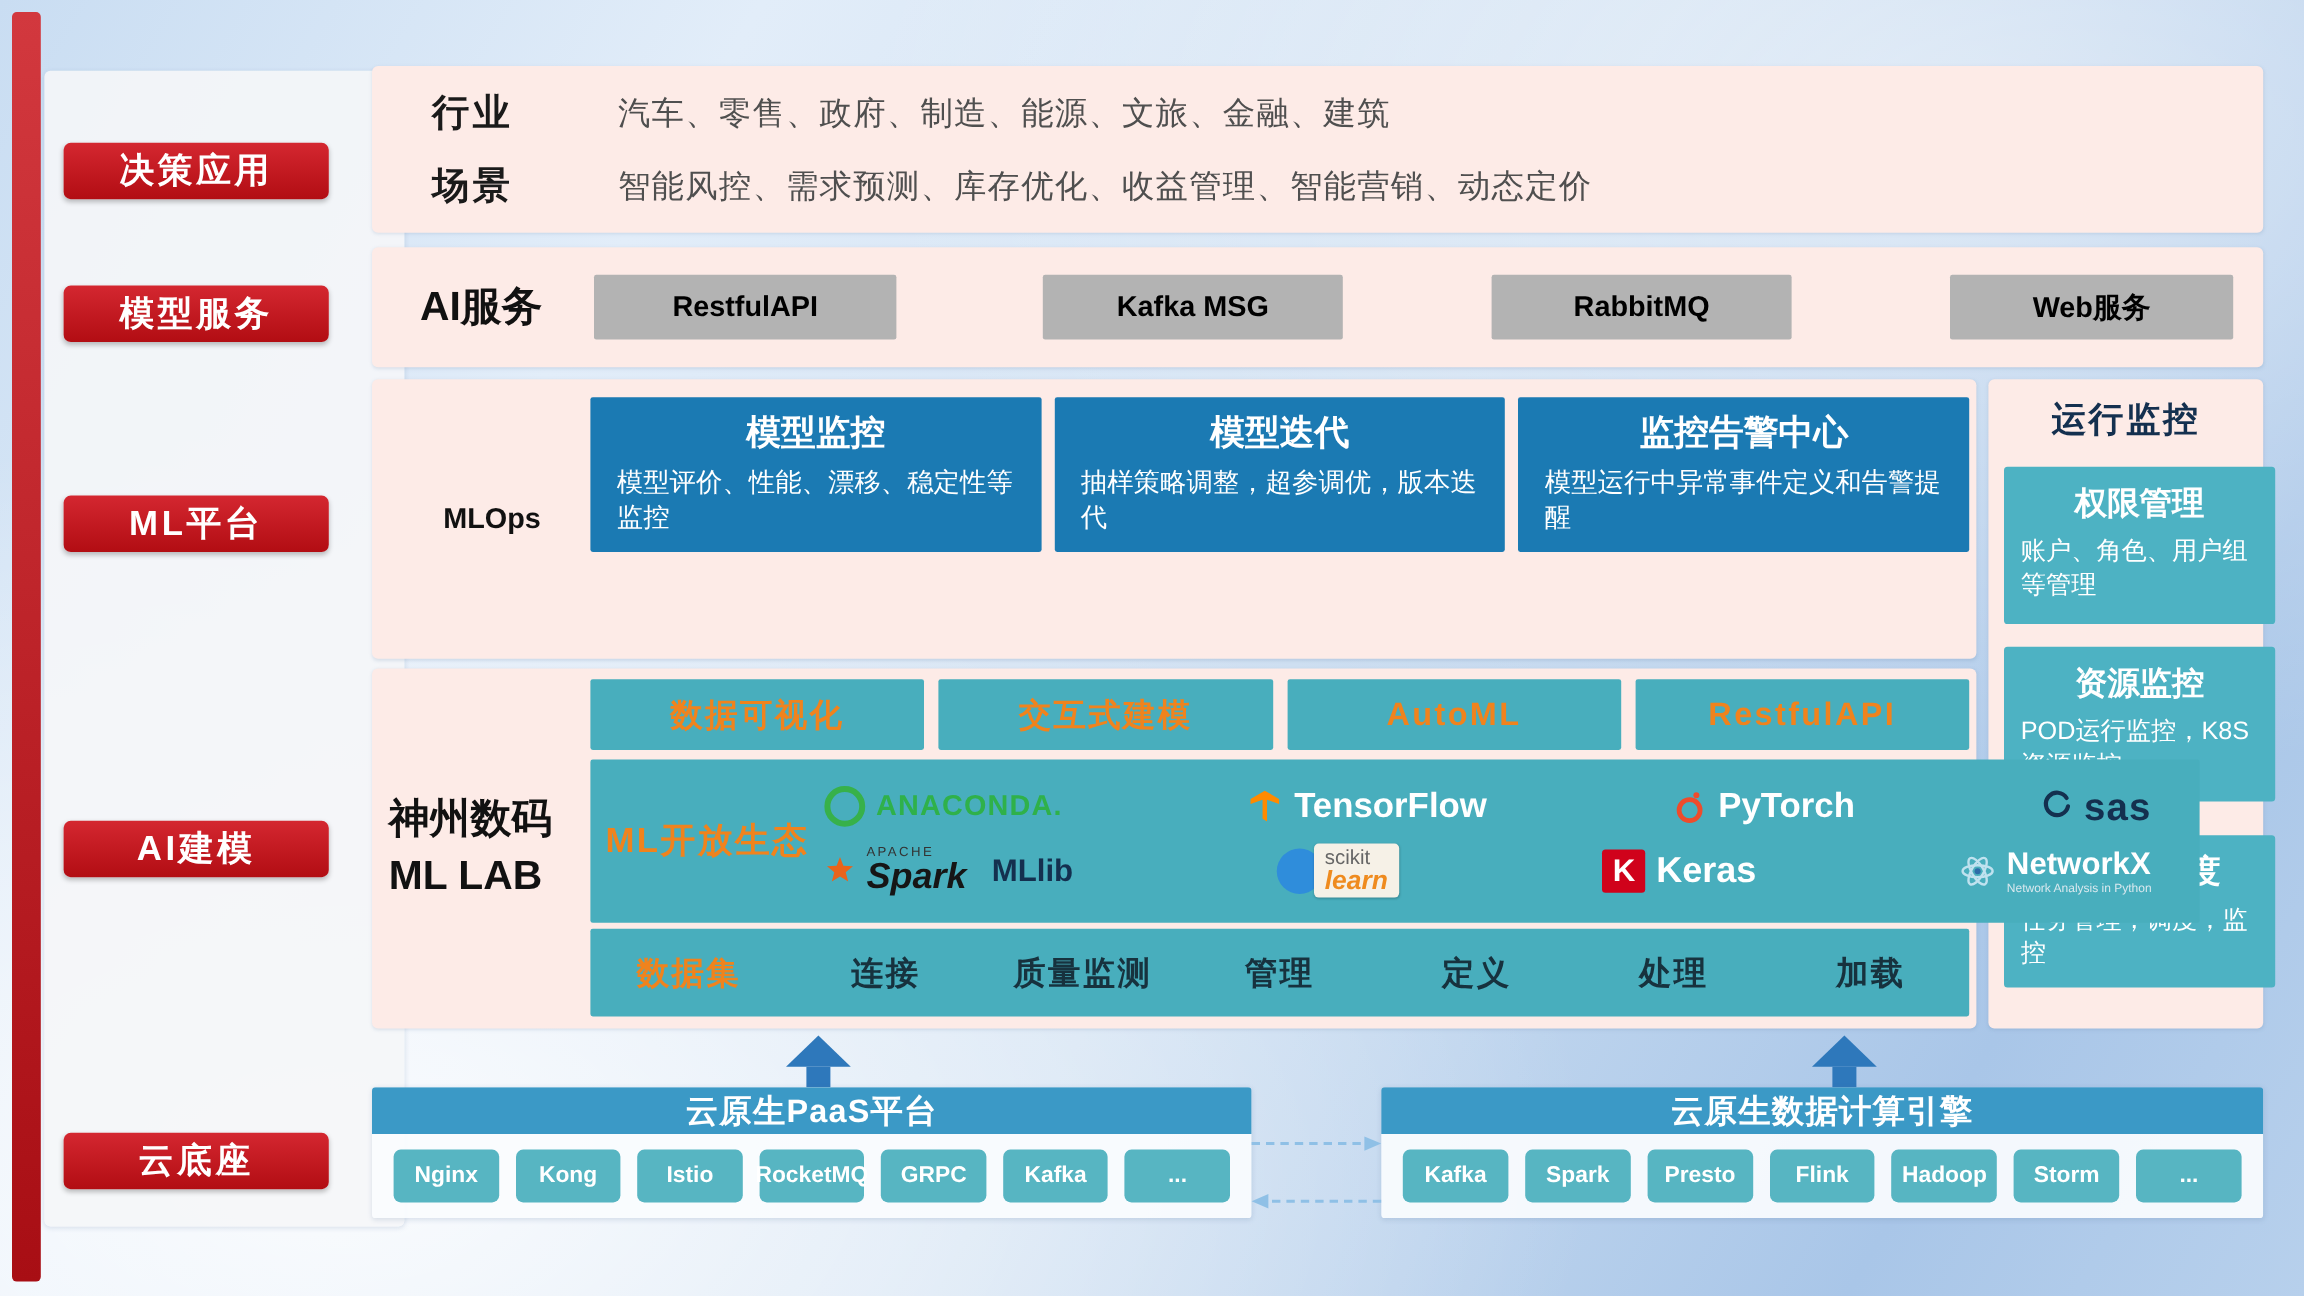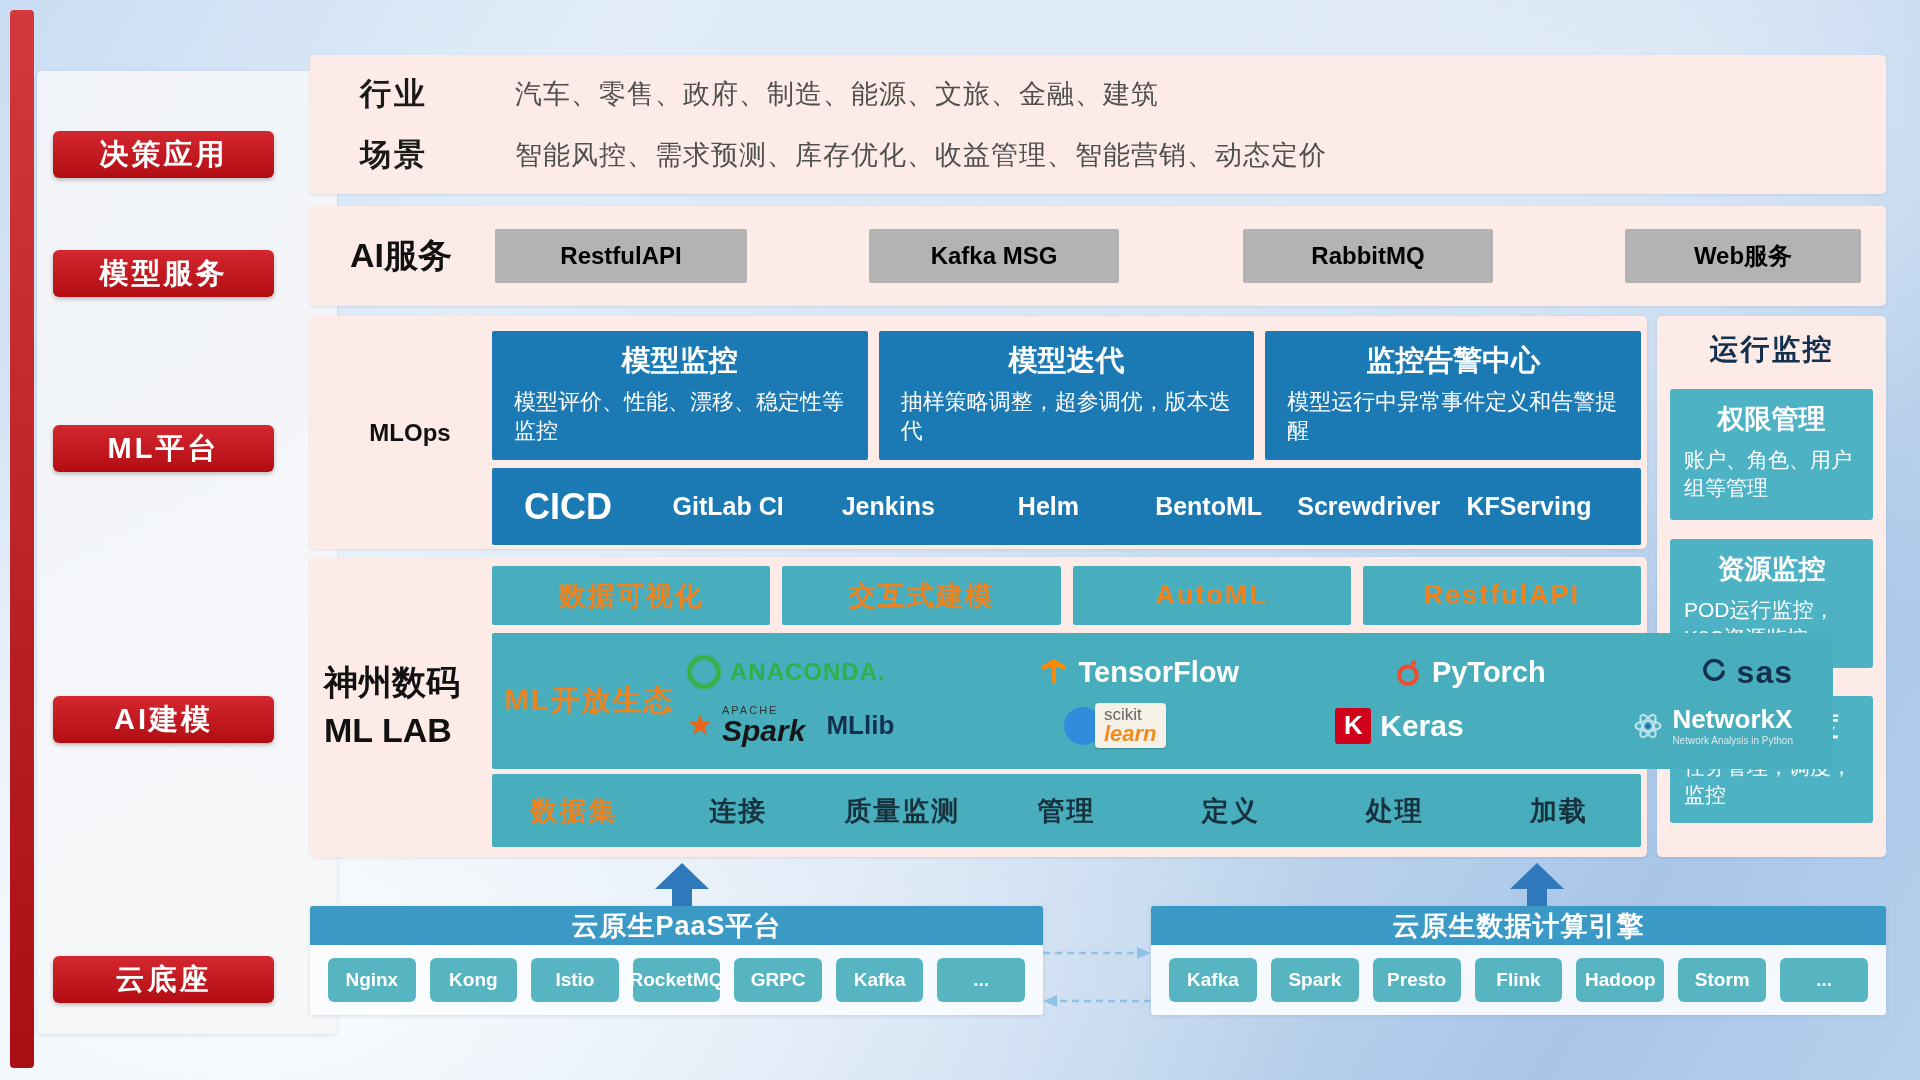--- a/index.html
+++ b/index.html
@@ -9,21 +9,21 @@
     background:
       radial-gradient(ellipse at 15% 90%, rgba(255,255,255,.85), rgba(255,255,255,0) 45%),
       radial-gradient(ellipse at 85% 10%, rgba(255,255,255,.5), rgba(255,255,255,0) 40%),
       linear-gradient(120deg,#c9ddf2 0%,#e2edf9 25%,#cfe0f2 55%,#a9c6e8 85%,#b7d0ec 100%);
   }
   .pink{position:absolute;background:#fdebe7;border-radius:5px;box-shadow:0 1px 3px rgba(90,120,160,.18);}
 
   
   .red-strip{position:absolute;left:10px;top:10px;width:24px;height:1058px;border-radius:4px;
     background:linear-gradient(180deg,#d2383e,#a80e14);}
-  .sidebar{position:absolute;left:37px;top:71px;width:300px;height:963px;border-radius:5px;
+  .sidebar{position:absolute;left:37px;top:59px;width:300px;height:963px;border-radius:5px;
     background:rgba(245,246,248,.9);box-shadow:0 1px 4px rgba(90,120,160,.2);text-align:right;}
   .side-btn{position:absolute;left:16px;width:221px;height:47px;border-radius:6px;
     background:linear-gradient(180deg,#d42730,#b20d13);color:#fff;font-size:29px;font-weight:bold;
     letter-spacing:3px;display:flex;align-items:center;justify-content:center;
     box-shadow:0 2px 4px rgba(0,0,0,.25);}
 
   
   .app-layer{left:310px;top:55px;width:1576px;height:139px;display:flex;flex-direction:column;
     justify-content:space-evenly;padding-left:50px;box-sizing:border-box;}
   .app-row{display:flex;align-items:center;}
@@ -46,21 +46,21 @@
   .mcard-title{text-align:center;font-size:29px;font-weight:bold;margin-top:10px;}
   .mcard-desc{font-size:22px;margin:7px 22px 0;line-height:1.3;}
   .cicd-bar{position:absolute;left:182px;top:152px;width:1149px;height:77px;background:#1b7ab3;
     border-radius:2px;display:flex;align-items:center;color:#fff;padding:0 32px;box-sizing:border-box;}
   .cicd-title{font-size:36px;font-weight:bold;margin-right:36px;}
   .cicd-item{flex:1;text-align:center;font-size:25px;font-weight:600;}
 
   
   .monitor-panel{left:1657px;top:316px;width:229px;height:541px;}
   .monitor-title{text-align:center;margin-top:14px;font-size:29px;font-weight:bold;color:#14304f;letter-spacing:2px;}
-  .monitor-card{position:absolute;left:13px;width:203px;background:#4db2c3;border-radius:3px;color:#fff;overflow:hidden;}
+  .monitor-card{position:absolute;left:13px;width:226px;background:#4db2c3;border-radius:3px;color:#fff;overflow:hidden;}
   .mc-title{text-align:center;font-size:27px;font-weight:bold;margin-top:12px;}
   .mc-desc{font-size:21px;margin:9px 14px 0;line-height:1.35;}
 
   
   .mllab-layer{left:310px;top:557px;width:1337px;height:300px;}
   .mllab-label{position:absolute;left:14px;top:0;height:100%;width:168px;display:flex;flex-direction:column;
     justify-content:center;font-size:34px;font-weight:bold;color:#111;line-height:1.4;}
   .tools-row{position:absolute;left:182px;top:9px;width:1149px;height:59px;display:flex;gap:12px;}
   .tool-btn{flex:1;background:#48aebd;display:flex;align-items:center;justify-content:center;
     color:#f0831d;font-weight:bold;font-size:27px;border-radius:2px;letter-spacing:2px;}
@@ -152,29 +152,20 @@
       </div>
       <div class="mcard">
         <div class="mcard-title">模型迭代</div>
         <div class="mcard-desc">抽样策略调整，超参调优，版本迭代</div>
       </div>
       <div class="mcard">
         <div class="mcard-title">监控告警中心</div>
         <div class="mcard-desc">模型运行中异常事件定义和告警提醒</div>
       </div>
     </div>
-    <div class="cicd-bar">
-      <span class="cicd-title">CICD</span>
-      <span class="cicd-item">GitLab CI</span>
-      <span class="cicd-item">Jenkins</span>
-      <span class="cicd-item">Helm</span>
-      <span class="cicd-item">BentoML</span>
-      <span class="cicd-item">Screwdriver</span>
-      <span class="cicd-item">KFServing</span>
-    </div>
   </div>
 
   <div class="pink monitor-panel">
     <div class="monitor-title">运行监控</div>
     <div class="monitor-card" style="top:73px;height:131px">
       <div class="mc-title">权限管理</div>
       <div class="mc-desc">账户、角色、用户组等管理</div>
     </div>
     <div class="monitor-card" style="top:223px;height:129px">
       <div class="mc-title">资源监控</div>

